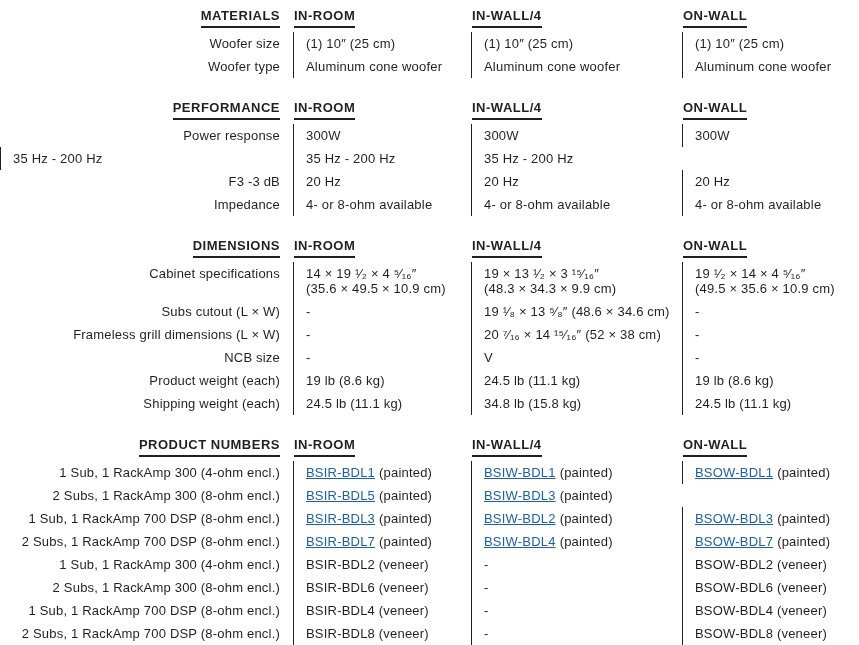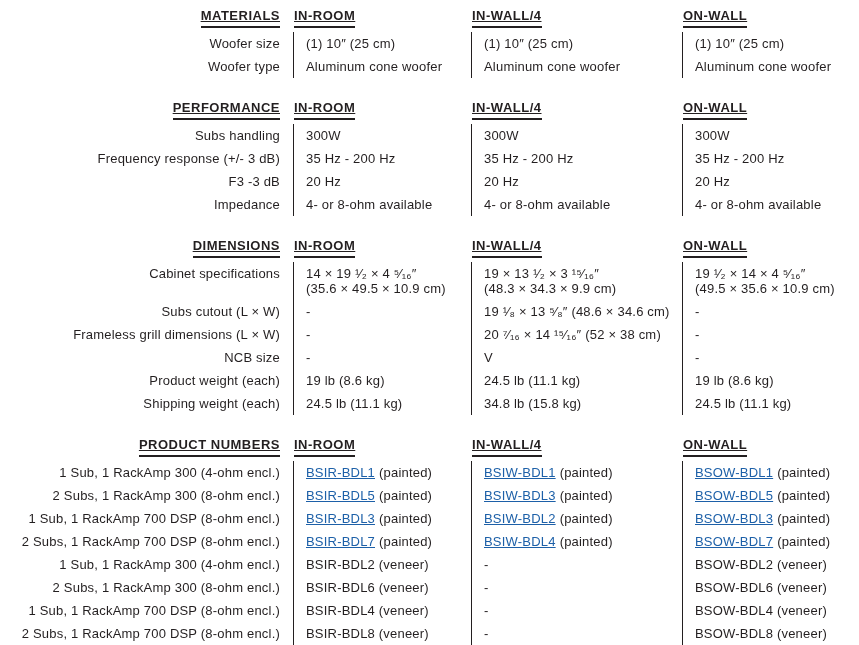--- a/index.html
+++ b/index.html
@@ -34,21 +34,20 @@
   .body .val { border-left: 1.5px solid #231f20; }
   .head .cell { padding: 0 0 4px 0; }
   .head .lbl { padding-right: 13px; }
   .hd {
     display: inline-block;
     font-weight: bold;
     letter-spacing: 0.5px;
     border-bottom: 2px solid #231f20;
     padding-bottom: 3px;
     text-transform: uppercase;
-    text-decoration: underline;
   }
   .plink {
     color: #1d60a8;
     cursor: pointer;
   }
   .sfx { margin-left: 4px; }
   .l2 { display: block; }
 </style>
 </head>
 <body>
@@ -80,27 +79,26 @@
 
   <section class="spec">
     <div class="row head">
       <div class="cell lbl"><span class="hd">PERFORMANCE</span></div>
       <div class="cell val"><span class="hd">IN-ROOM</span></div>
       <div class="cell val"><span class="hd">IN-WALL/4</span></div>
       <div class="cell val"><span class="hd">ON-WALL</span></div>
     </div>
     <div class="body">
       <div class="row">
-        <div class="cell lbl">Subs handling</div>
+        <div class="cell lbl">Power response</div>
         <div class="cell val">300W</div>
         <div class="cell val">300W</div>
         <div class="cell val">300W</div>
       </div>
       <div class="row">
-        <div class="cell lbl">Frequency response (+/- 3 dB)</div>
         <div class="cell val">35 Hz - 200 Hz</div>
         <div class="cell val">35 Hz - 200 Hz</div>
         <div class="cell val">35 Hz - 200 Hz</div>
       </div>
       <div class="row">
         <div class="cell lbl">F3 -3 dB</div>
         <div class="cell val">20 Hz</div>
         <div class="cell val">20 Hz</div>
         <div class="cell val">20 Hz</div>
       </div>
@@ -182,21 +180,20 @@
       <div class="row">
         <div class="cell lbl">1 Sub, 1 RackAmp 300 (4-ohm encl.)</div>
         <div class="cell val"><a href="#" class="plink">BSIR-BDL1</a><span class="sfx">(painted)</span></div>
         <div class="cell val"><a href="#" class="plink">BSIW-BDL1</a><span class="sfx">(painted)</span></div>
         <div class="cell val"><a href="#" class="plink">BSOW-BDL1</a><span class="sfx">(painted)</span></div>
       </div>
       <div class="row">
         <div class="cell lbl">2 Subs, 1 RackAmp 300 (8-ohm encl.)</div>
         <div class="cell val"><a href="#" class="plink">BSIR-BDL5</a><span class="sfx">(painted)</span></div>
         <div class="cell val"><a href="#" class="plink">BSIW-BDL3</a><span class="sfx">(painted)</span></div>
-        <div class="cell val"><a href="#" class="plink">BSOW-BDL5</a><span class="sfx">(painted)</span></div>
       </div>
       <div class="row">
         <div class="cell lbl">1 Sub, 1 RackAmp 700 DSP (8-ohm encl.)</div>
         <div class="cell val"><a href="#" class="plink">BSIR-BDL3</a><span class="sfx">(painted)</span></div>
         <div class="cell val"><a href="#" class="plink">BSIW-BDL2</a><span class="sfx">(painted)</span></div>
         <div class="cell val"><a href="#" class="plink">BSOW-BDL3</a><span class="sfx">(painted)</span></div>
       </div>
       <div class="row">
         <div class="cell lbl">2 Subs, 1 RackAmp 700 DSP (8-ohm encl.)</div>
         <div class="cell val"><a href="#" class="plink">BSIR-BDL7</a><span class="sfx">(painted)</span></div>

